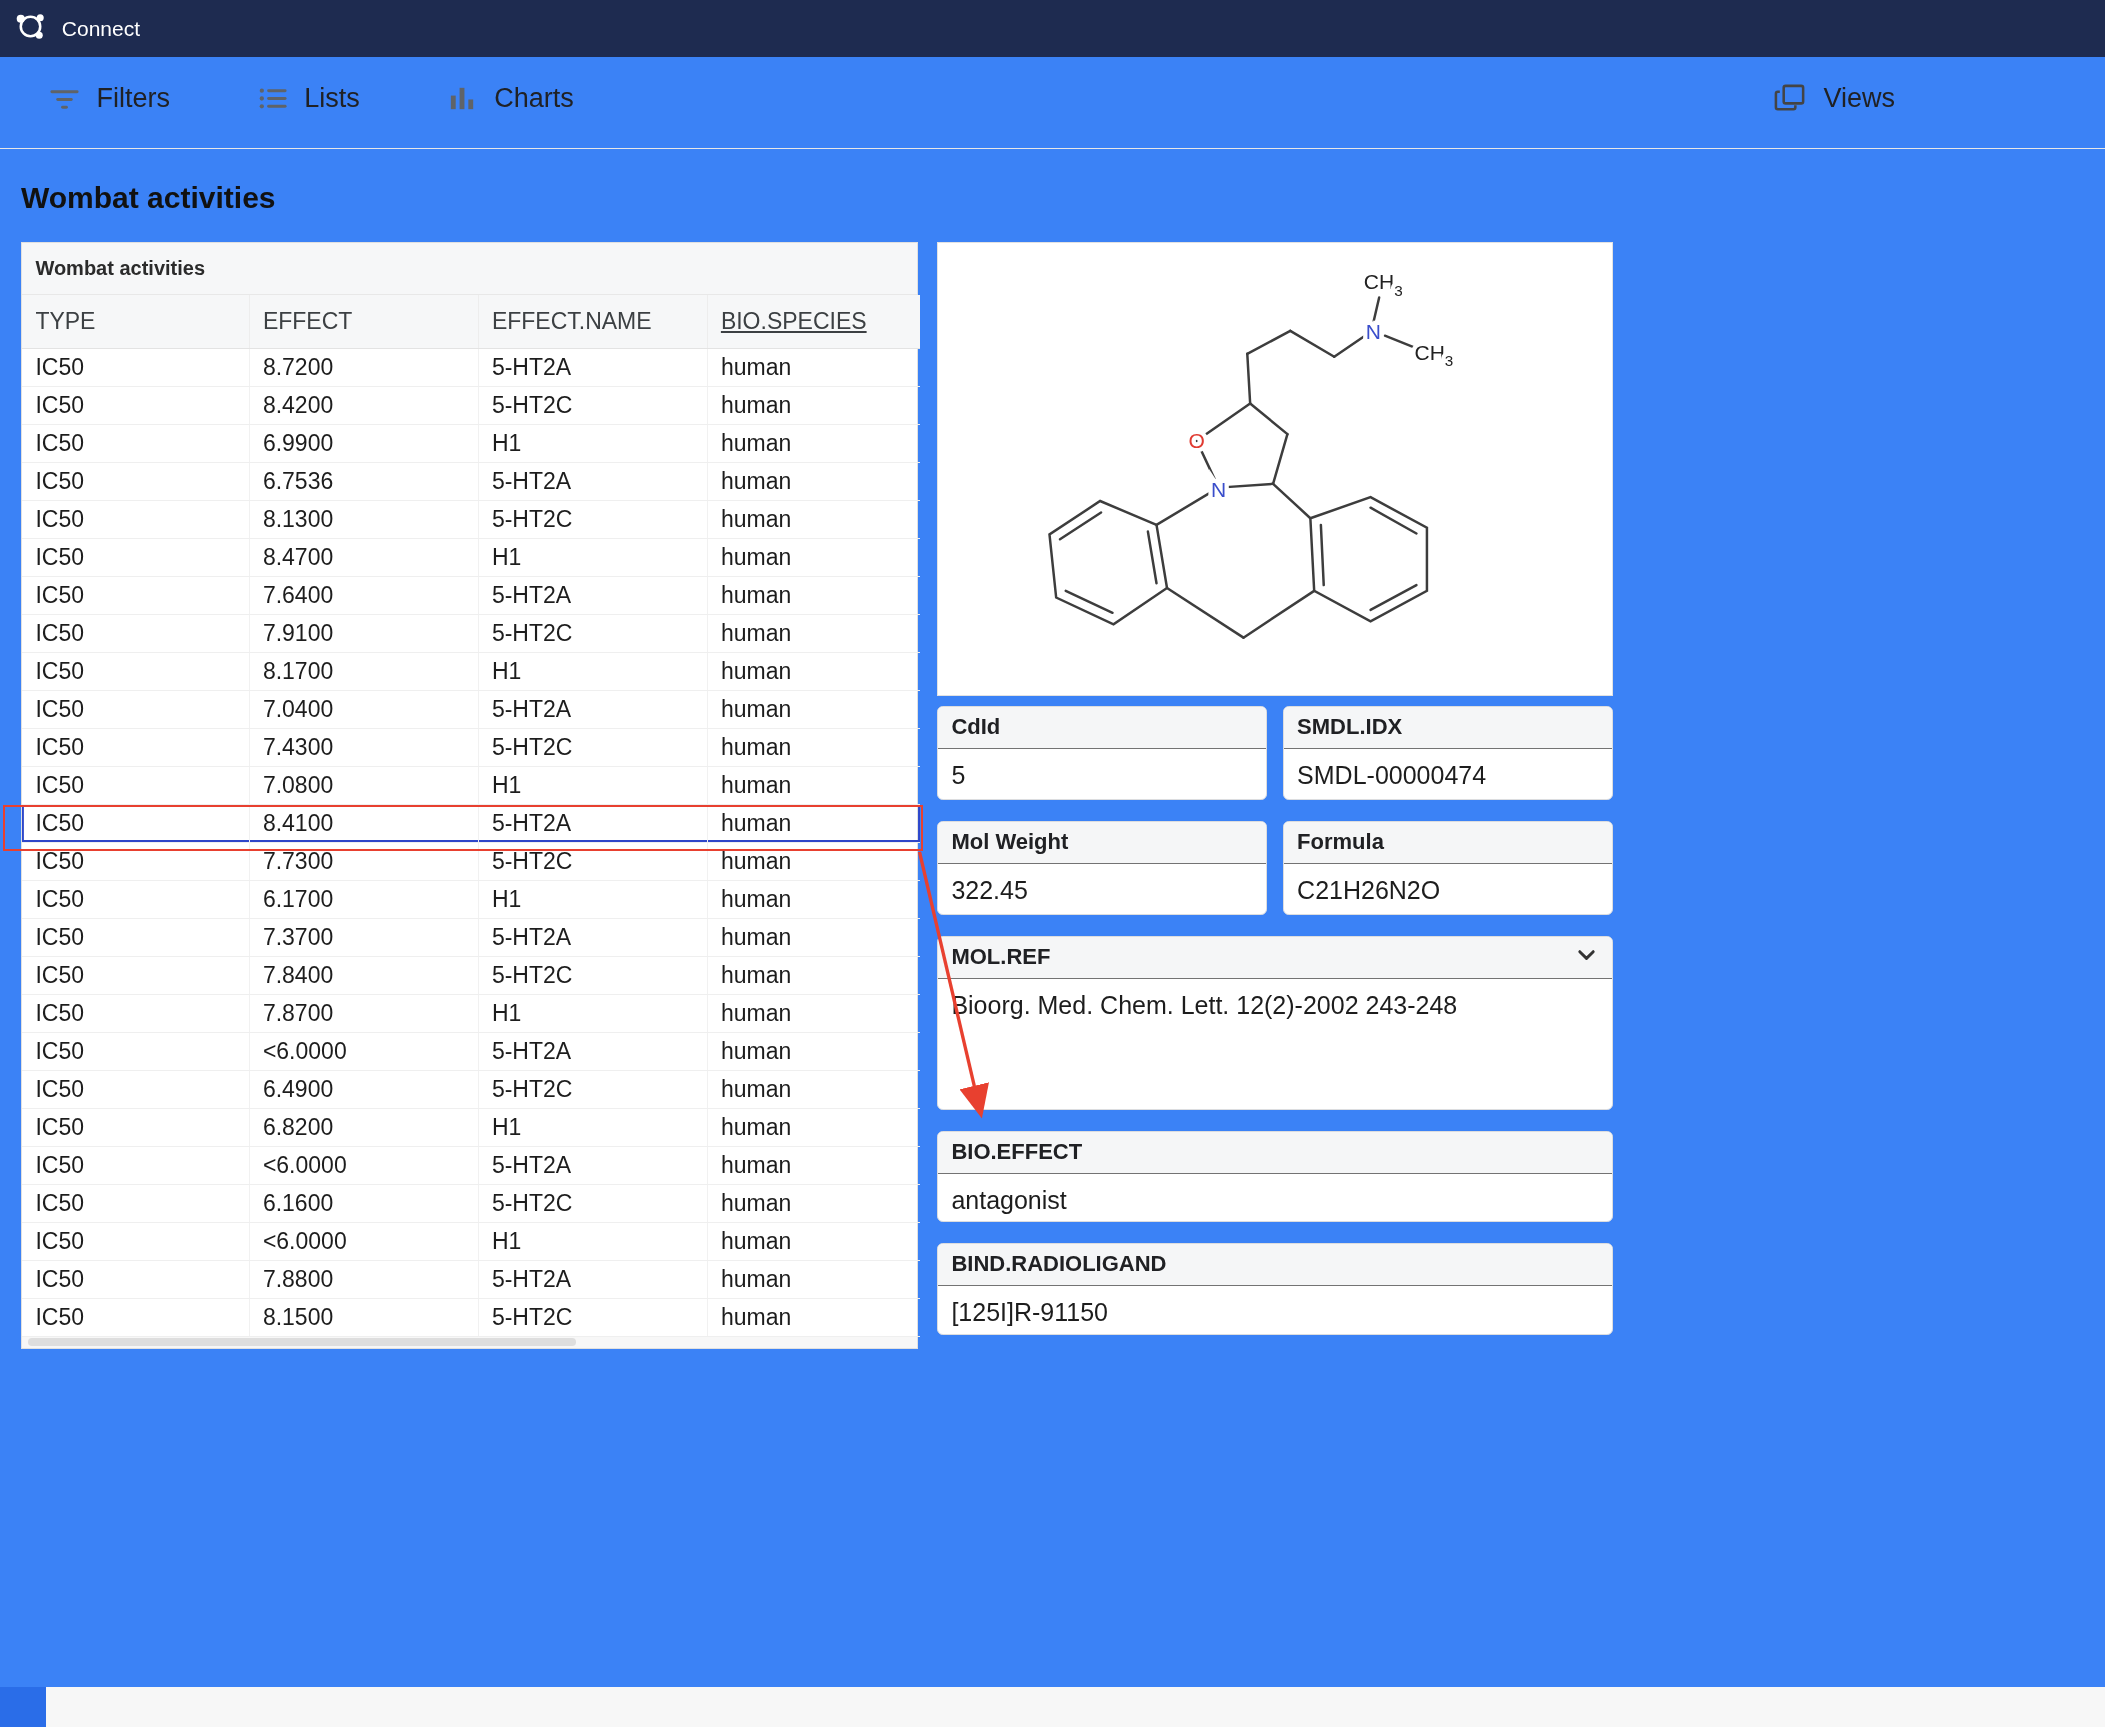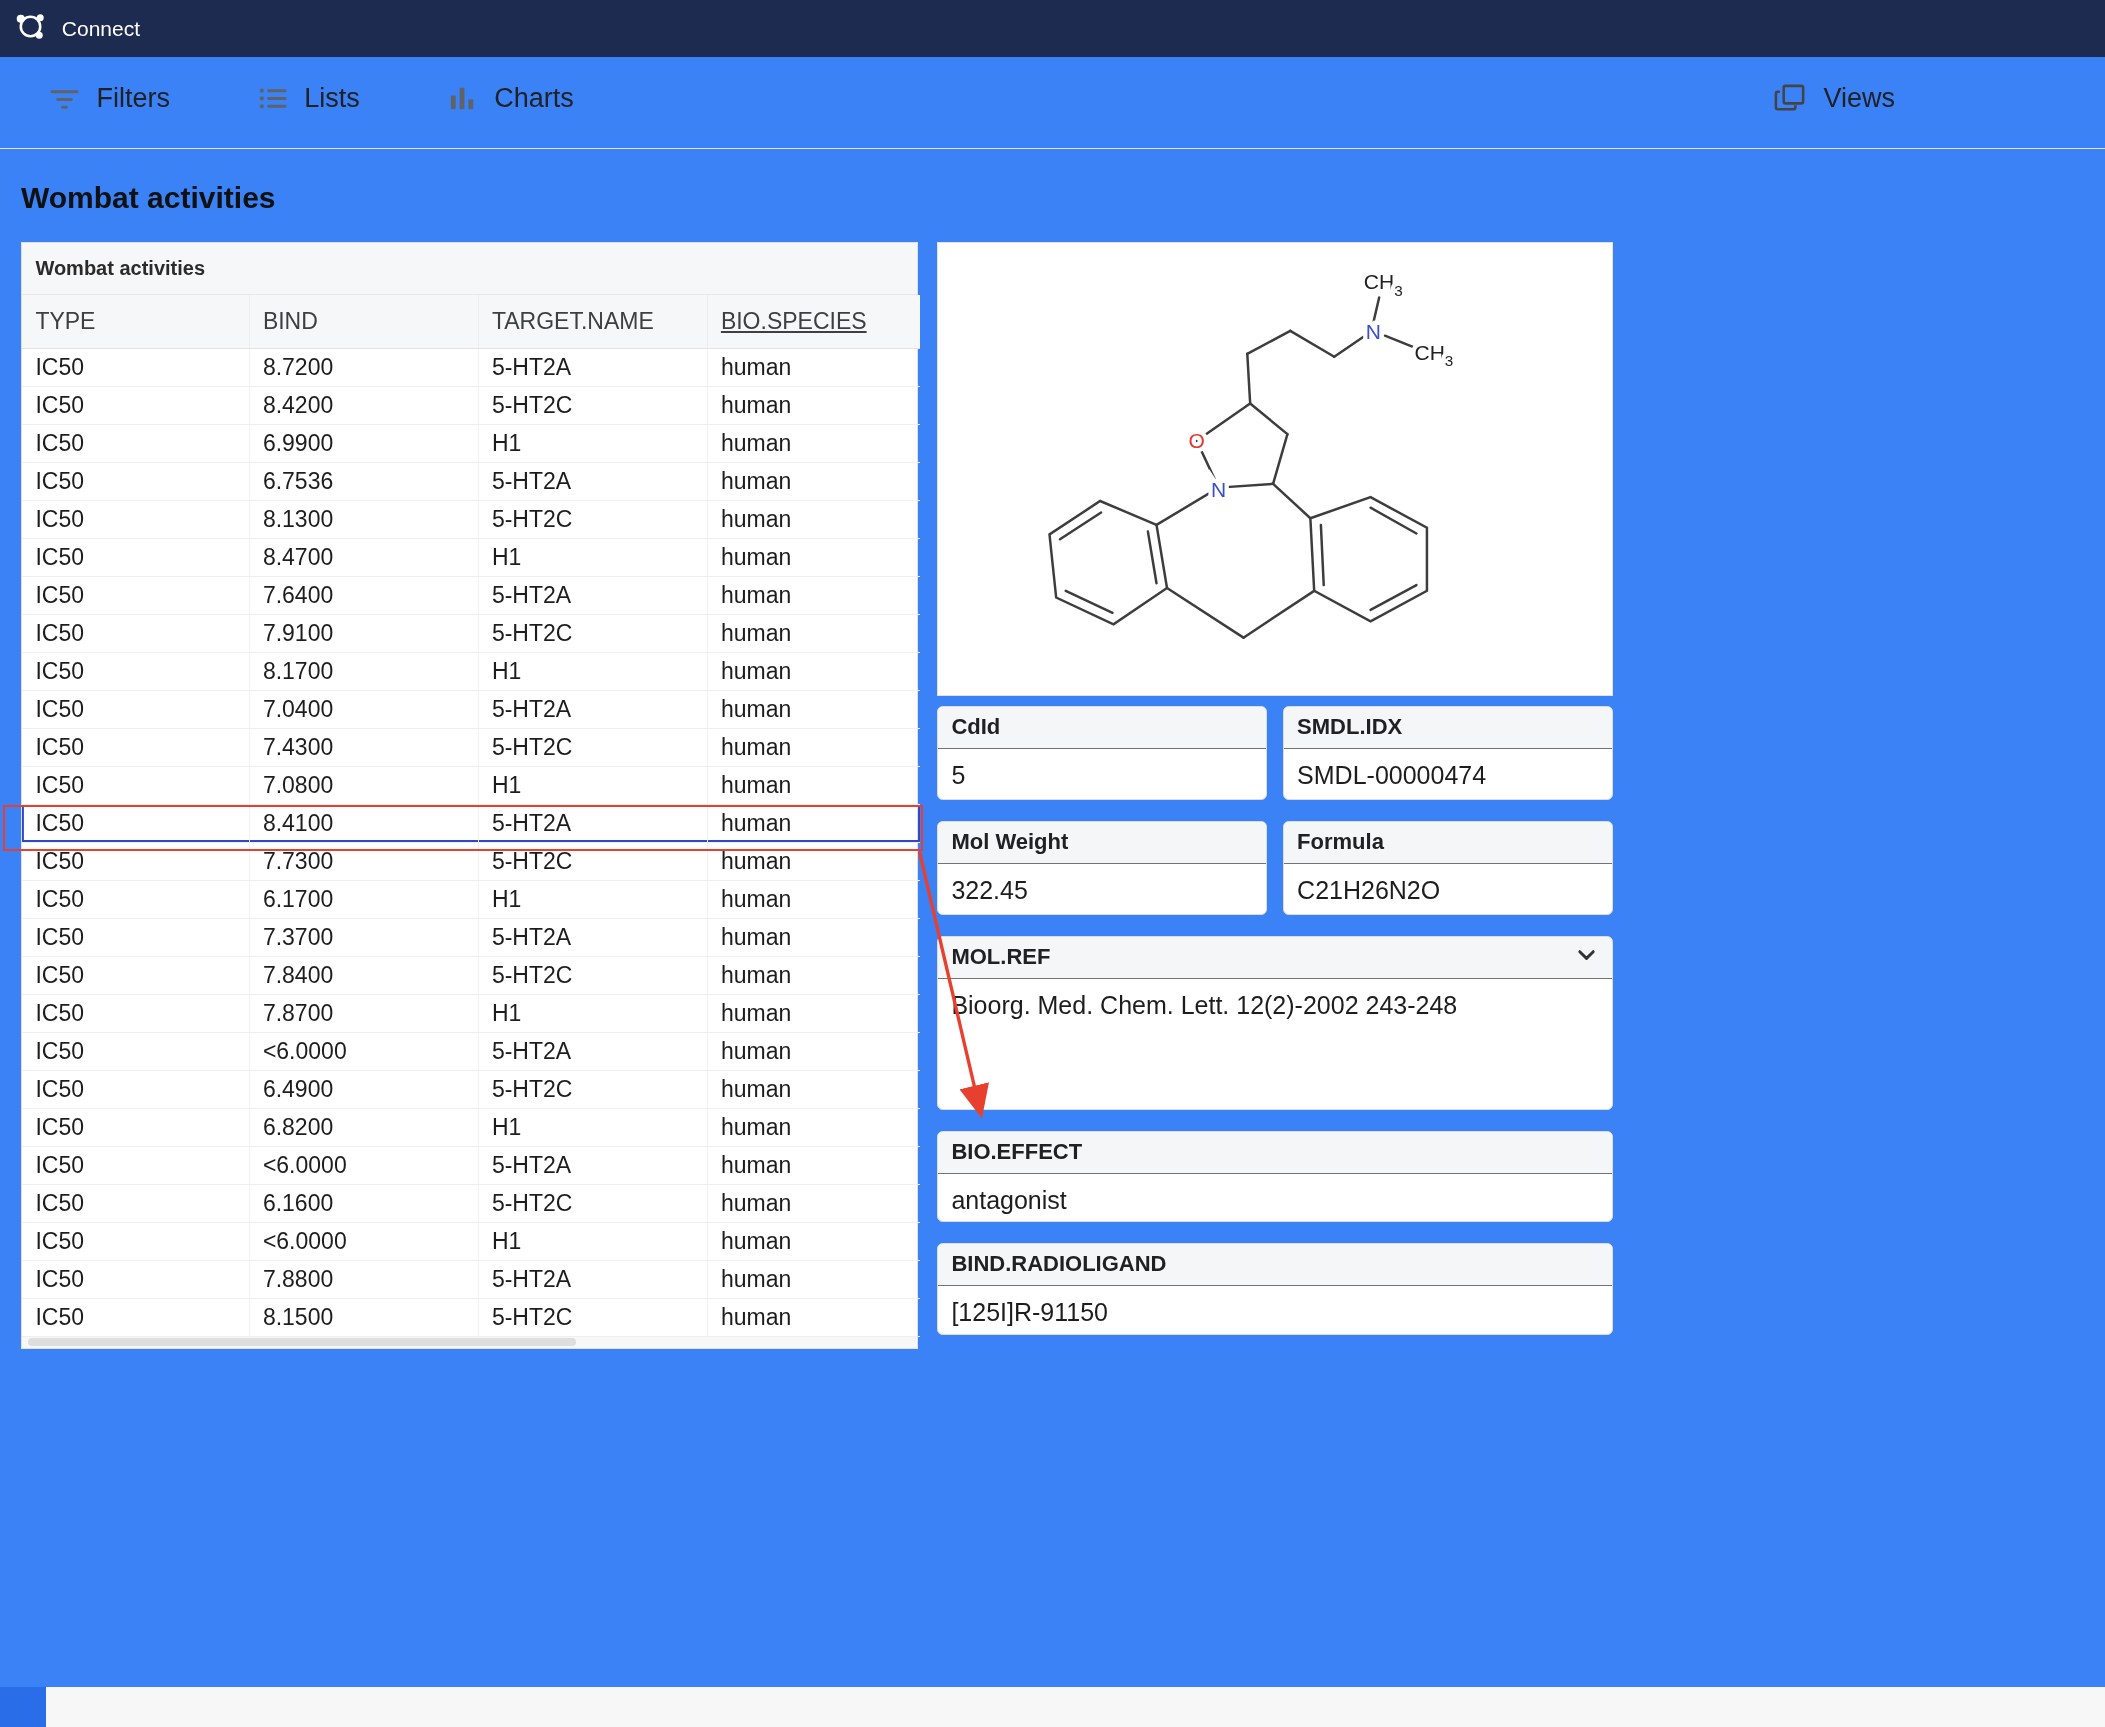--- a/index.html
+++ b/index.html
@@ -177,22 +177,22 @@
       <table class="activities">
         <colgroup>
             <col class="c1">
             <col class="c2">
             <col class="c3">
             <col class="c4">
           </colgroup>
         <thead>
           <tr>
               <th>TYPE</th>
-              <th>BIND</th>
-              <th>TARGET.NAME</th>
+              <th>EFFECT</th>
+              <th>EFFECT.NAME</th>
               <th>BIO.SPECIES</th>
             </tr>
         </thead>
         <tbody>
             <tr>
               <td>IC50</td>
               <td>8.7200</td>
               <td>5-HT2A</td>
               <td>human</td>
             </tr>

